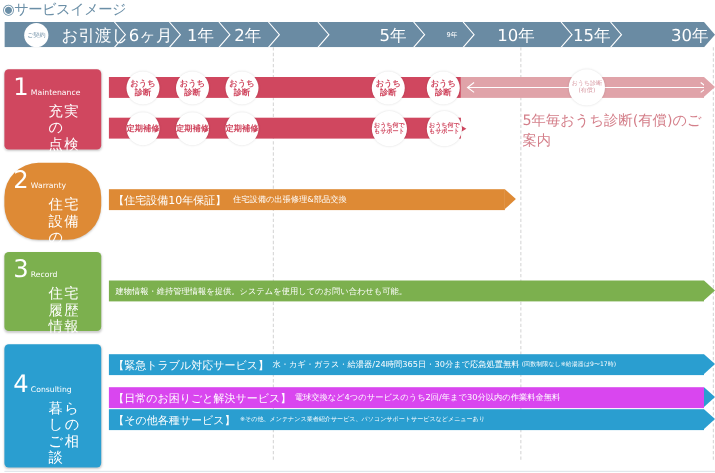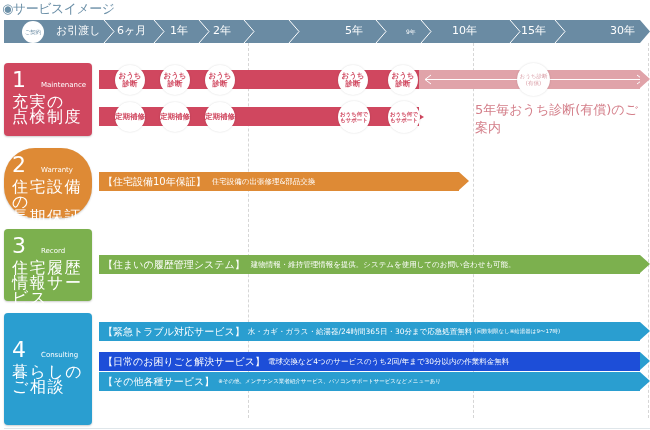--- a/index.html
+++ b/index.html
@@ -9,39 +9,39 @@
   }
   .title {
     position: absolute; left: 2px; top: 0px; font-size: 13px; color: #6b8fa7;
     letter-spacing: -0.5px;
   }
   .timeline {
     position: absolute; left: 4px; top: 20px; width: 646px; height: 23px;
   }
   .timeline svg { position: absolute; left: 0; top: 0; }
   .tl-label {
-    position: absolute; top: 3px; font-size: 11px; color: #ffffff; white-space: nowrap;
+    position: absolute; top: 3px; font-size: 15px; color: #ffffff; white-space: nowrap;
   }
   .tl-small { font-size: 6px; top: 8px; }
   .contract-badge {
     position: absolute; left: 18px; top: 1px; width: 22px; height: 22px; border-radius: 50%;
     background: #fff; color: #6a8ba3; font-size: 5.5px; display: flex; align-items: center; justify-content: center;
   }
   .vline {
     position: absolute; top: 43px; width: 0; height: 375px; border-left: 1px dashed #d6d6d6;
   }
   .bottom-line { position: absolute; left: 4px; top: 428px; width: 646px; height: 1px; background: #dfe6ea; }
 
   .cat-box {
     position: absolute; left: 4px; width: 88px; border-radius: 4px; color: #fff; padding: 6px 8px;
     box-shadow: 0 1px 2px rgba(0,0,0,0.2);
   }
   .cat-num { font-size: 22px; line-height: 22px; font-family: "DejaVu Sans", sans-serif; font-weight: normal; }
-  .cat-en { font-size: 7px; margin-left: 15px; }
-  .cat-jp { font-size: 16px; line-height: 15px; letter-spacing: 1.5px; margin-top: 3px; }
+  .cat-en { font-size: 7px; margin-left: 2px; }
+  .cat-jp { font-size: 13px; line-height: 15px; letter-spacing: 1.5px; margin-top: 3px; margin-left: 32px; }
 
   .bar {
     position: absolute; height: 19px; color: #fff; display: flex; align-items: center; white-space: nowrap;
   }
   .bar .arrowhead {
     position: absolute; right: -10px; top: 0; width: 0; height: 0;
     border-top: 9.5px solid transparent; border-bottom: 9.5px solid transparent; border-left: 10px solid;
   }
   .bar-title { font-size: 10px; padding-left: 4px; }
   .bar-desc { font-size: 7.5px; padding-left: 6px; text-align: right; }
@@ -143,39 +143,38 @@
 </div>
 
 <div class="cat-box" style="top:229px; height:72px; background:#7cb04e;">
   <div><span class="cat-num">3</span><span class="cat-en">Record</span></div>
   <div class="cat-jp">
       <div>住宅履歴</div>
       <div>情報サービス</div>
     </div>
 </div>
 <div class="bar" style="left:99px; top:255px; width:541px; background:#7cb04e;">
-  <span class="bar-title">【住まいの履歴管理システム】</span>
   <span class="bar-desc">建物情報・維持管理情報を提供。システムを使用してのお問い合わせも可能。</span>
   <span class="arrowhead" style="border-left-color:#7cb04e;"></span>
 </div>
 
 <div class="cat-box" style="top:313px; height:112px; background:#2a9ed0; padding-top:26px;">
   <div><span class="cat-num">4</span><span class="cat-en">Consulting</span></div>
   <div class="cat-jp">
       <div>暮らしの</div>
       <div>ご相談</div>
     </div>
 </div>
 <div class="bar" style="left:99px; top:322px; width:541px; background:#2a9ed0;">
   <span class="bar-title">【緊急トラブル対応サービス】</span>
   <span class="bar-desc" style="padding-left:3px;">水・カギ・ガラス・給湯器/24時間365日・30分まで応急処置無料</span>
   <span class="bar-note">(回数制限なし※給湯器は9〜17時)</span>
   <span class="arrowhead" style="border-left-color:#2a9ed0;"></span>
 </div>
-<div class="bar" style="left:99px; top:352px; width:541px; background:#1d4ed8;">
+<div class="bar" style="left:99px; top:352px; width:541px; background:#d946ef;">
   <span class="bar-title">【日常のお困りごと解決サービス】</span>
   <span class="bar-desc" style="padding-left:3px;">電球交換など4つのサービスのうち2回/年まで30分以内の作業料金無料</span>
   <span class="arrowhead" style="border-left-color:#2a9ed0;"></span>
 </div>
 <div class="bar" style="left:99px; top:372px; width:541px; background:#2a9ed0;">
   <span class="bar-title">【その他各種サービス】</span>
   <span class="bar-note" style="padding-left:4px;">※その他、メンテナンス業者紹介サービス、パソコンサポートサービスなどメニューあり</span>
   <span class="arrowhead" style="border-left-color:#2a9ed0;"></span>
 </div>
 

